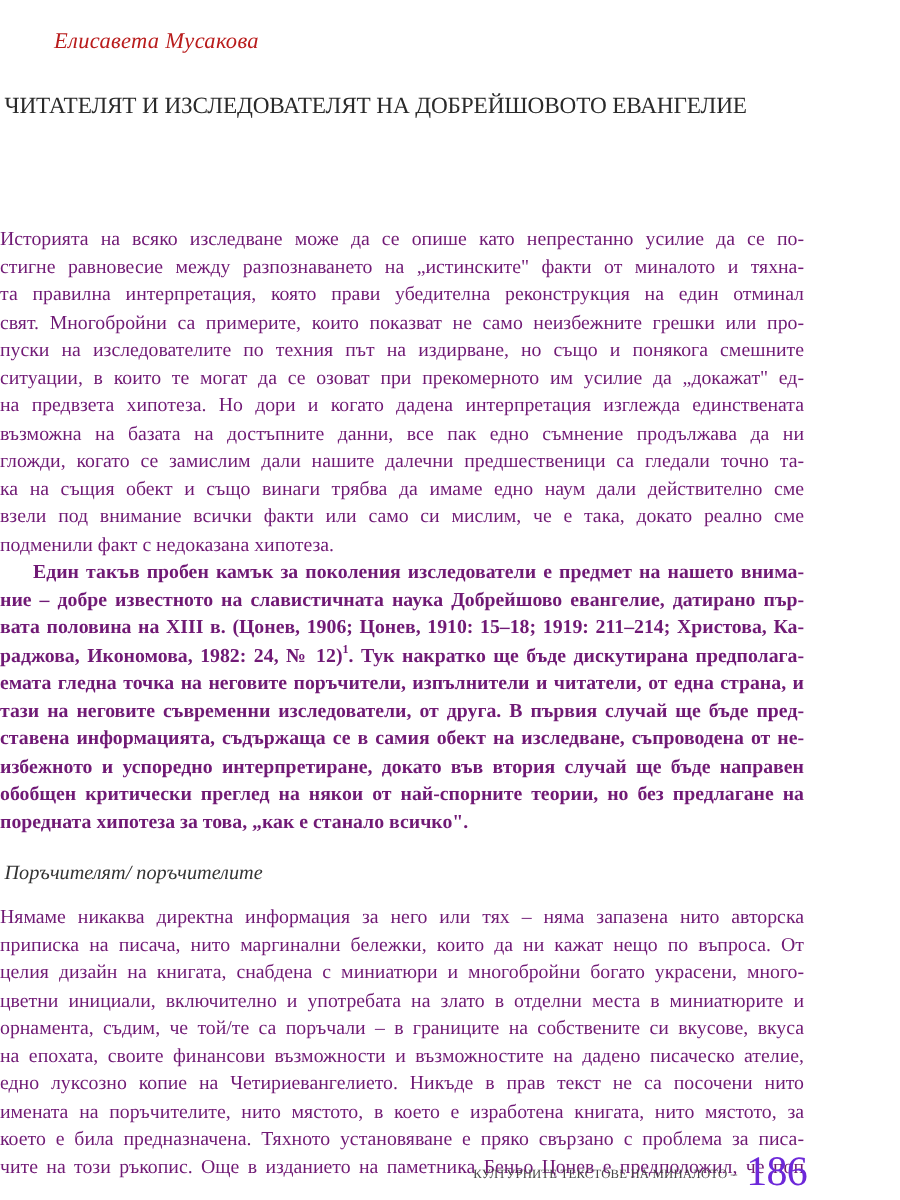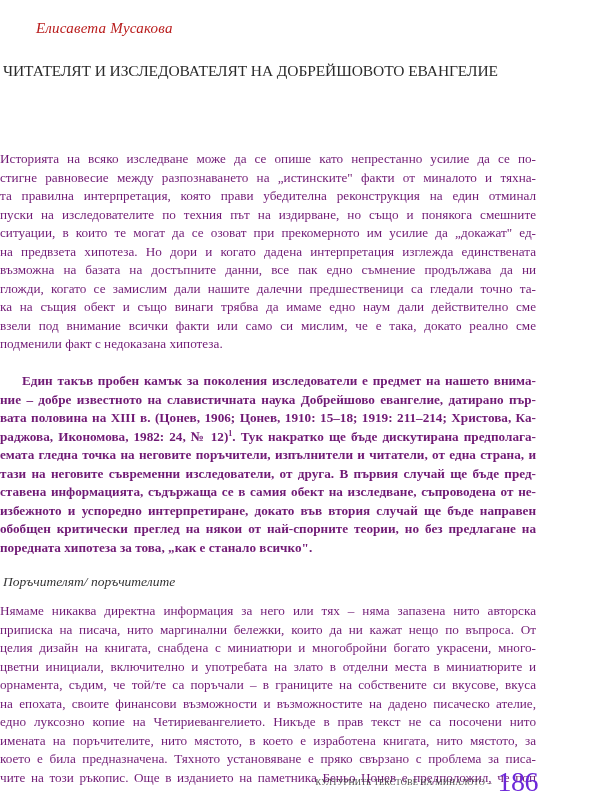--- a/index.html
+++ b/index.html
@@ -50,20 +50,21 @@
 </head>
 <body>
 
 <div class="author">Елисавета Мусакова</div>
 <div class="title">ЧИТАТЕЛЯТ И ИЗСЛЕДОВАТЕЛЯТ НА ДОБРЕЙШОВОТО ЕВАНГЕЛИЕ</div>
 
 <div class="body-text" style="top:150px;">
   <span class="line">Историята на всяко изследване може да се опише като непрестанно усилие да се по-</span>
   <span class="line">стигне равновесие между разпознаването на „истинските" факти от миналото и тяхна-</span>
   <span class="line">та правилна интерпретация, която прави убедителна реконструкция на един отминал</span>
+  <span class="line">свят. Многобройни са примерите, които показват не само неизбежните грешки или про-</span>
   <span class="line">пуски на изследователите по техния път на издирване, но също и понякога смешните</span>
   <span class="line">ситуации, в които те могат да се озоват при прекомерното им усилие да „докажат" ед-</span>
   <span class="line">на предвзета хипотеза. Но дори и когато дадена интерпретация изглежда единствената</span>
   <span class="line">възможна на базата на достъпните данни, все пак едно съмнение продължава да ни</span>
   <span class="line">гложди, когато се замислим дали нашите далечни предшественици са гледали точно та-</span>
   <span class="line">ка на същия обект и също винаги трябва да имаме едно наум дали действително сме</span>
   <span class="line">взели под внимание всички факти или само си мислим, че е така, докато реално сме</span>
   <span class="line last">подменили факт с недоказана хипотеза.</span>
 </div>
 

